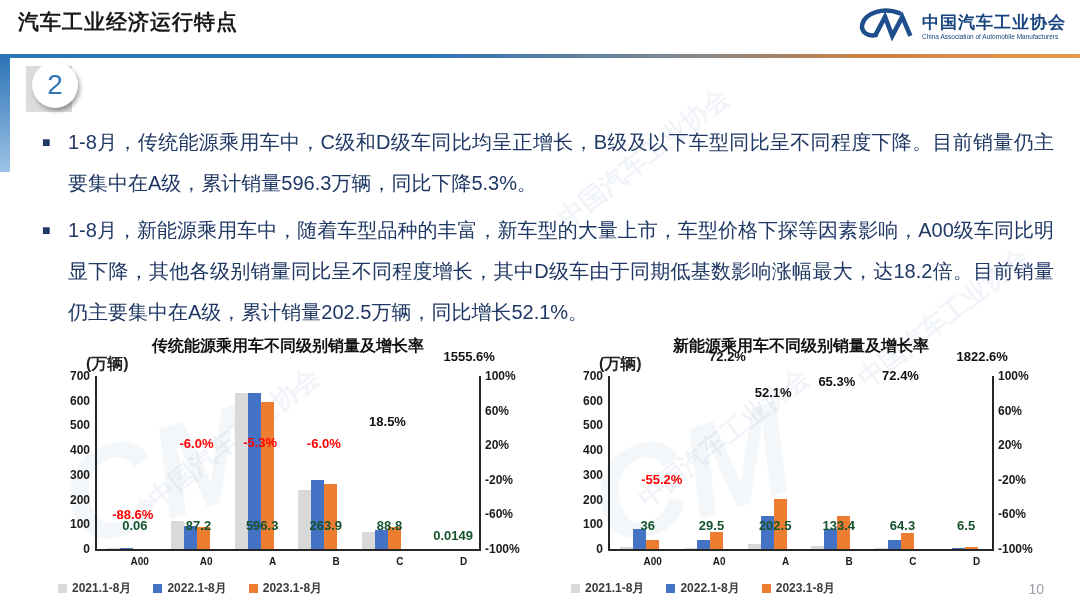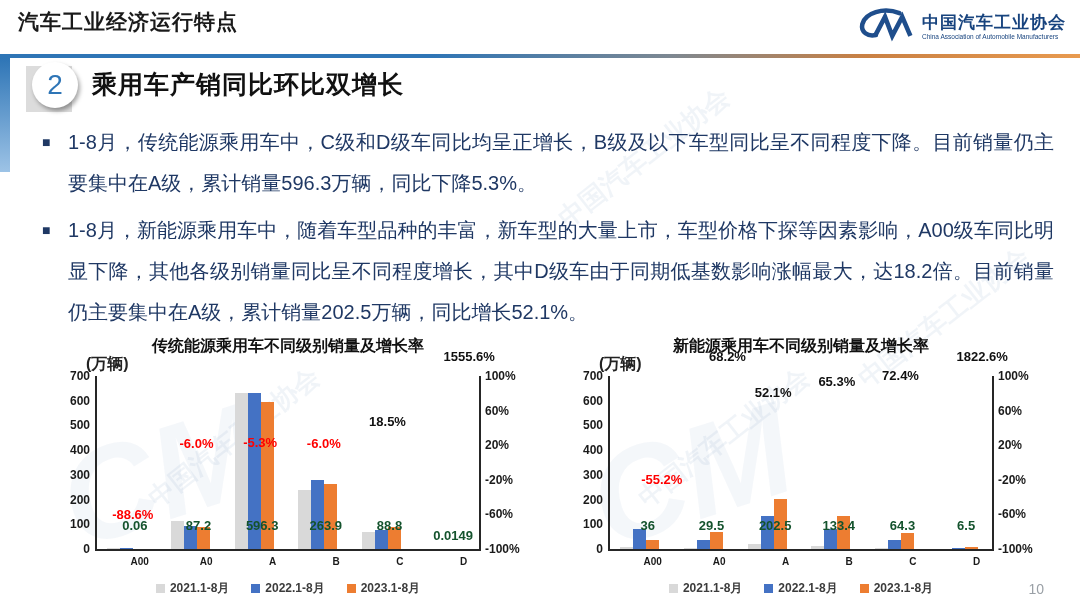--- a/index.html
+++ b/index.html
@@ -29,21 +29,21 @@
   .chart-title{position:absolute;left:0;top:0;width:460px;text-align:center;font-size:16px;font-weight:700;color:#111;}
   .unit-label{position:absolute;left:28px;top:18px;font-size:16px;font-weight:700;color:#222;}
   .plot{position:absolute;left:37px;top:40px;width:382px;height:173px;
         border-left:2px solid #262626;border-right:2px solid #262626;border-bottom:2px solid #262626;}
   .ytick{position:absolute;width:32px;text-align:right;font-size:12px;font-weight:700;color:#1a1a1a;}
   .ytick-r{position:absolute;width:52px;text-align:left;font-size:12px;font-weight:700;color:#1a1a1a;}
   .xtick{position:absolute;width:44px;text-align:right;font-size:10px;font-weight:700;color:#1a1a1a;}
   .bar{position:absolute;}
   .vlabel{position:absolute;width:64px;text-align:center;font-size:13px;font-weight:700;color:#14532d;}
   .glabel{position:absolute;width:74px;text-align:center;font-size:13px;font-weight:700;}
-  .legend{position:absolute;left:0;top:244px;width:460px;display:flex;justify-content:center;gap:22px;}
+  .legend{position:absolute;left:0;top:244px;width:460px;display:flex;gap:22px;}
   .legend-item{display:flex;align-items:center;gap:5px;font-size:12px;font-weight:600;color:#3c3c3c;}
   .legend-swatch{width:9px;height:9px;display:inline-block;}
   
   .wm{position:absolute;color:#3f6ea5;opacity:0.07;transform:rotate(-38deg);font-size:26px;font-weight:700;
       white-space:nowrap;pointer-events:none;}
   .wm-big{position:absolute;color:#3f6ea5;opacity:0.05;transform:rotate(-18deg);font-size:130px;font-weight:700;
           font-style:italic;pointer-events:none;}
   .page-num{position:absolute;right:36px;bottom:10px;font-size:14px;color:#9aa0a6;}
 </style>
 </head>
@@ -69,21 +69,20 @@
     </span>
     <span class="logo-text">
       <span class="logo-cn">中国汽车工业协会</span>
       <span class="logo-en">China Association of Automobile Manufacturers</span>
     </span>
   </div>
 
   <div class="accent-bar"></div>
   <div class="num-shadow"></div>
   <div class="num-circle">2</div>
-  <div class="section-heading">乘用车产销同比环比双增长</div>
 
   <div class="bullet" style="top:122px;">
     <span class="marker">■</span>
     <span>1-8月，传统能源乘用车中，C级和D级车同比均呈正增长，B级及以下车型同比呈不同程度下降。目前销量仍主要集中在A级，累计销量596.3万辆，同比下降5.3%。</span>
   </div>
   <div class="bullet" style="top:210px;">
     <span class="marker">■</span>
     <span>1-8月，新能源乘用车中，随着车型品种的丰富，新车型的大量上市，车型价格下探等因素影响，A00级车同比明显下降，其他各级别销量同比呈不同程度增长，其中D级车由于同期低基数影响涨幅最大，达18.2倍。目前销量仍主要集中在A级，累计销量202.5万辆，同比增长52.1%。</span>
   </div>
 
@@ -189,21 +188,21 @@
       <div class="bar" style="left: 62.3333px; top: 193.13px; width: 13px; height: 19.8703px; background: rgb(68, 114, 196);"></div>
       <div class="bar" style="left: 75.3333px; top: 204.103px; width: 13px; height: 8.89714px; background: rgb(237, 125, 49);"></div>
       <div class="xtick" style="left:46.83333333333333px;top:220px;">A00</div>
       <div class="vlabel" style="left:44.83333333333333px;top:182px;">36</div>
       <div class="glabel" style="left: 37.8333px; top: 136px; color: rgb(255, 0, 0); padding-left: 16px;">-55.2%</div>
       <div class="bar" style="left: 113px; top: 212px; width: 13px; height: 1px; background: rgb(217, 217, 217);"></div>
       <div class="bar" style="left: 126px; top: 204.449px; width: 13px; height: 8.55114px; background: rgb(68, 114, 196);"></div>
       <div class="bar" style="left: 139px; top: 195.922px; width: 13px; height: 17.0776px; background: rgb(237, 125, 49);"></div>
       <div class="xtick" style="left:110.5px;top:220px;">A0</div>
       <div class="vlabel" style="left:108.5px;top:182px;">29.5</div>
-      <div class="glabel" style="left: 119.5px; top: 13px; color: rgb(17, 17, 17);">68.2%</div>
+      <div class="glabel" style="left: 119.5px; top: 13px; color: rgb(17, 17, 17);">72.2%</div>
       <div class="bar" style="left: 176.667px; top: 207.81px; width: 13px; height: 5.19px; background: rgb(217, 217, 217);"></div>
       <div class="bar" style="left: 189.667px; top: 180.105px; width: 13px; height: 32.8947px; background: rgb(68, 114, 196);"></div>
       <div class="bar" style="left: 202.667px; top: 162.954px; width: 13px; height: 50.0464px; background: rgb(237, 125, 49);"></div>
       <div class="xtick" style="left:174.16666666666666px;top:220px;">A</div>
       <div class="vlabel" style="left:172.16666666666666px;top:182px;">202.5</div>
       <div class="glabel" style="left: 165.167px; top: 49.4335px; color: rgb(17, 17, 17);">52.1%</div>
       <div class="bar" style="left: 240.333px; top: 209.54px; width: 13px; height: 3.46px; background: rgb(217, 217, 217);"></div>
       <div class="bar" style="left: 253.333px; top: 193.056px; width: 13px; height: 19.9444px; background: rgb(68, 114, 196);"></div>
       <div class="bar" style="left: 266.333px; top: 180.031px; width: 13px; height: 32.9689px; background: rgb(237, 125, 49);"></div>
       <div class="xtick" style="left:237.83333333333331px;top:220px;">B</div>

